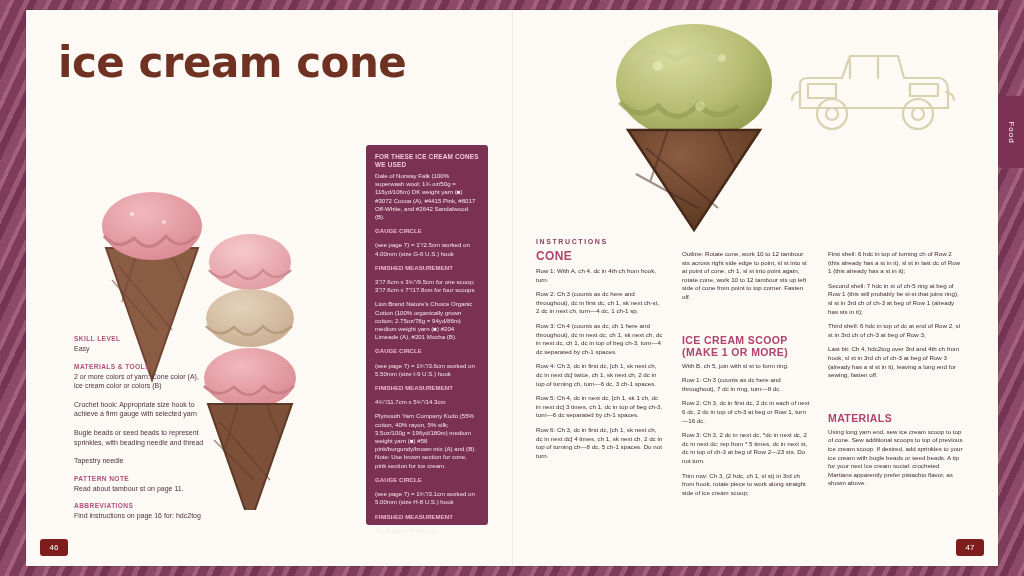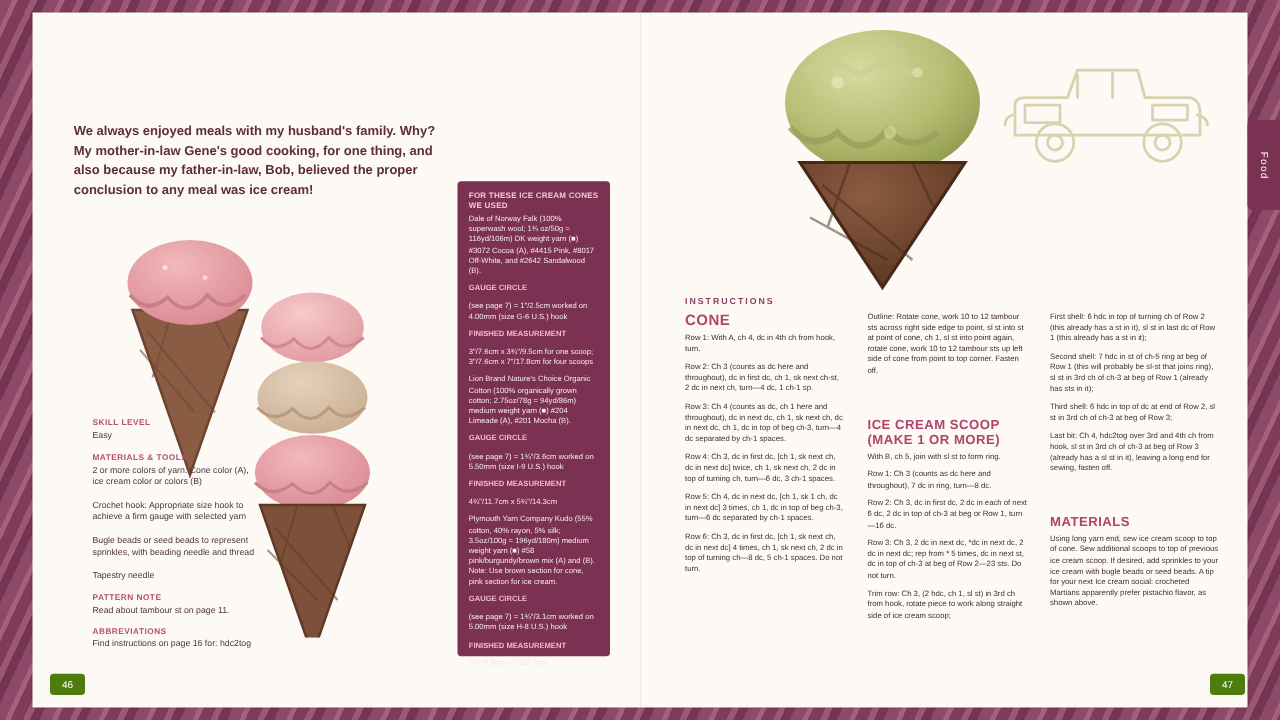--- a/index.html
+++ b/index.html
@@ -15,21 +15,21 @@
         #743552 27px,#743552 34px);
     position:relative;
   }
   
   .spread{
     position:absolute;left:26px;top:10px;width:972px;height:556px;
     background:#fdf9f4;
     box-shadow:0 0 0 1px rgba(0,0,0,.08);
   }
   .page-left{position:absolute;left:0;top:0;width:486px;height:556px;}
-  .page-right{position:absolute;left:498px;top:0;width:486px;height:556px;}
+  .page-right{position:absolute;left:486px;top:0;width:486px;height:556px;}
   .gutter{position:absolute;left:486px;top:0;width:1px;height:556px;background:rgba(0,0,0,.06);}
 
   
   .title{
     position:absolute;left:32px;top:30px;width:380px;
     font-family:"DejaVu Sans",sans-serif;
     font-size:42px;line-height:46px;color:#6f3222;font-weight:bold;
     letter-spacing:-0.5px;
   }
   .intro{
@@ -67,41 +67,41 @@
   .col h3{margin:0 0 4px 0;font-size:12px;line-height:13px;color:#b0436f;letter-spacing:.4px;font-weight:bold;}
   .col h3.small{font-size:10.5px;line-height:12px;margin-top:32px;}
   .col p{margin:0 0 6px 0;}
   .c1{left:24px;top:240px;width:128px;}
   .c2{left:170px;top:240px;width:128px;}
   .c3{left:316px;top:240px;width:136px;}
 
   
   .pgnum{
     position:absolute;bottom:10px;width:28px;height:17px;border-radius:3px;
-    background:#4d7c0f;color:#fff;font-size:8px;display:flex;align-items:center;justify-content:center;
+    background:#7f1d1d;color:#fff;font-size:8px;display:flex;align-items:center;justify-content:center;
   }
   .pg-left{left:14px;}
   .pg-right{right:14px;margin-left:27px;}
 
   
   .sidetab{
     position:absolute;right:0;top:96px;width:26px;height:72px;
     background:#7b3152;border-radius:4px 0 0 4px;color:#fff;
     display:flex;align-items:center;justify-content:center;
   }
   .sidetab span{transform:rotate(90deg);font-size:8px;letter-spacing:1px;white-space:nowrap;}
 </style>
 </head>
 <body>
 
 <div class="spread">
 
   <div class="page-left">
 
-    <div class="intro">We always enjoyed meals with my husband's family. Why? My mother-in-law Gene's good cooking, for one thing, and also because my father-in-law, Bob, believed the proper conclusion to any meal was ice cream!</div>
+    <div class="title">ice cream cone</div>
 
     <div class="photo">
       
       <svg width="280" height="330" viewBox="0 0 280 330">
         <defs>
           <radialGradient id="pink1" cx="40%" cy="30%" r="75%">
             <stop offset="0%" stop-color="#f2b9bd"></stop>
               <stop offset="100%" stop-color="#d98a92"></stop>
           </radialGradient>
           <radialGradient id="pink2" cx="40%" cy="30%" r="75%">

